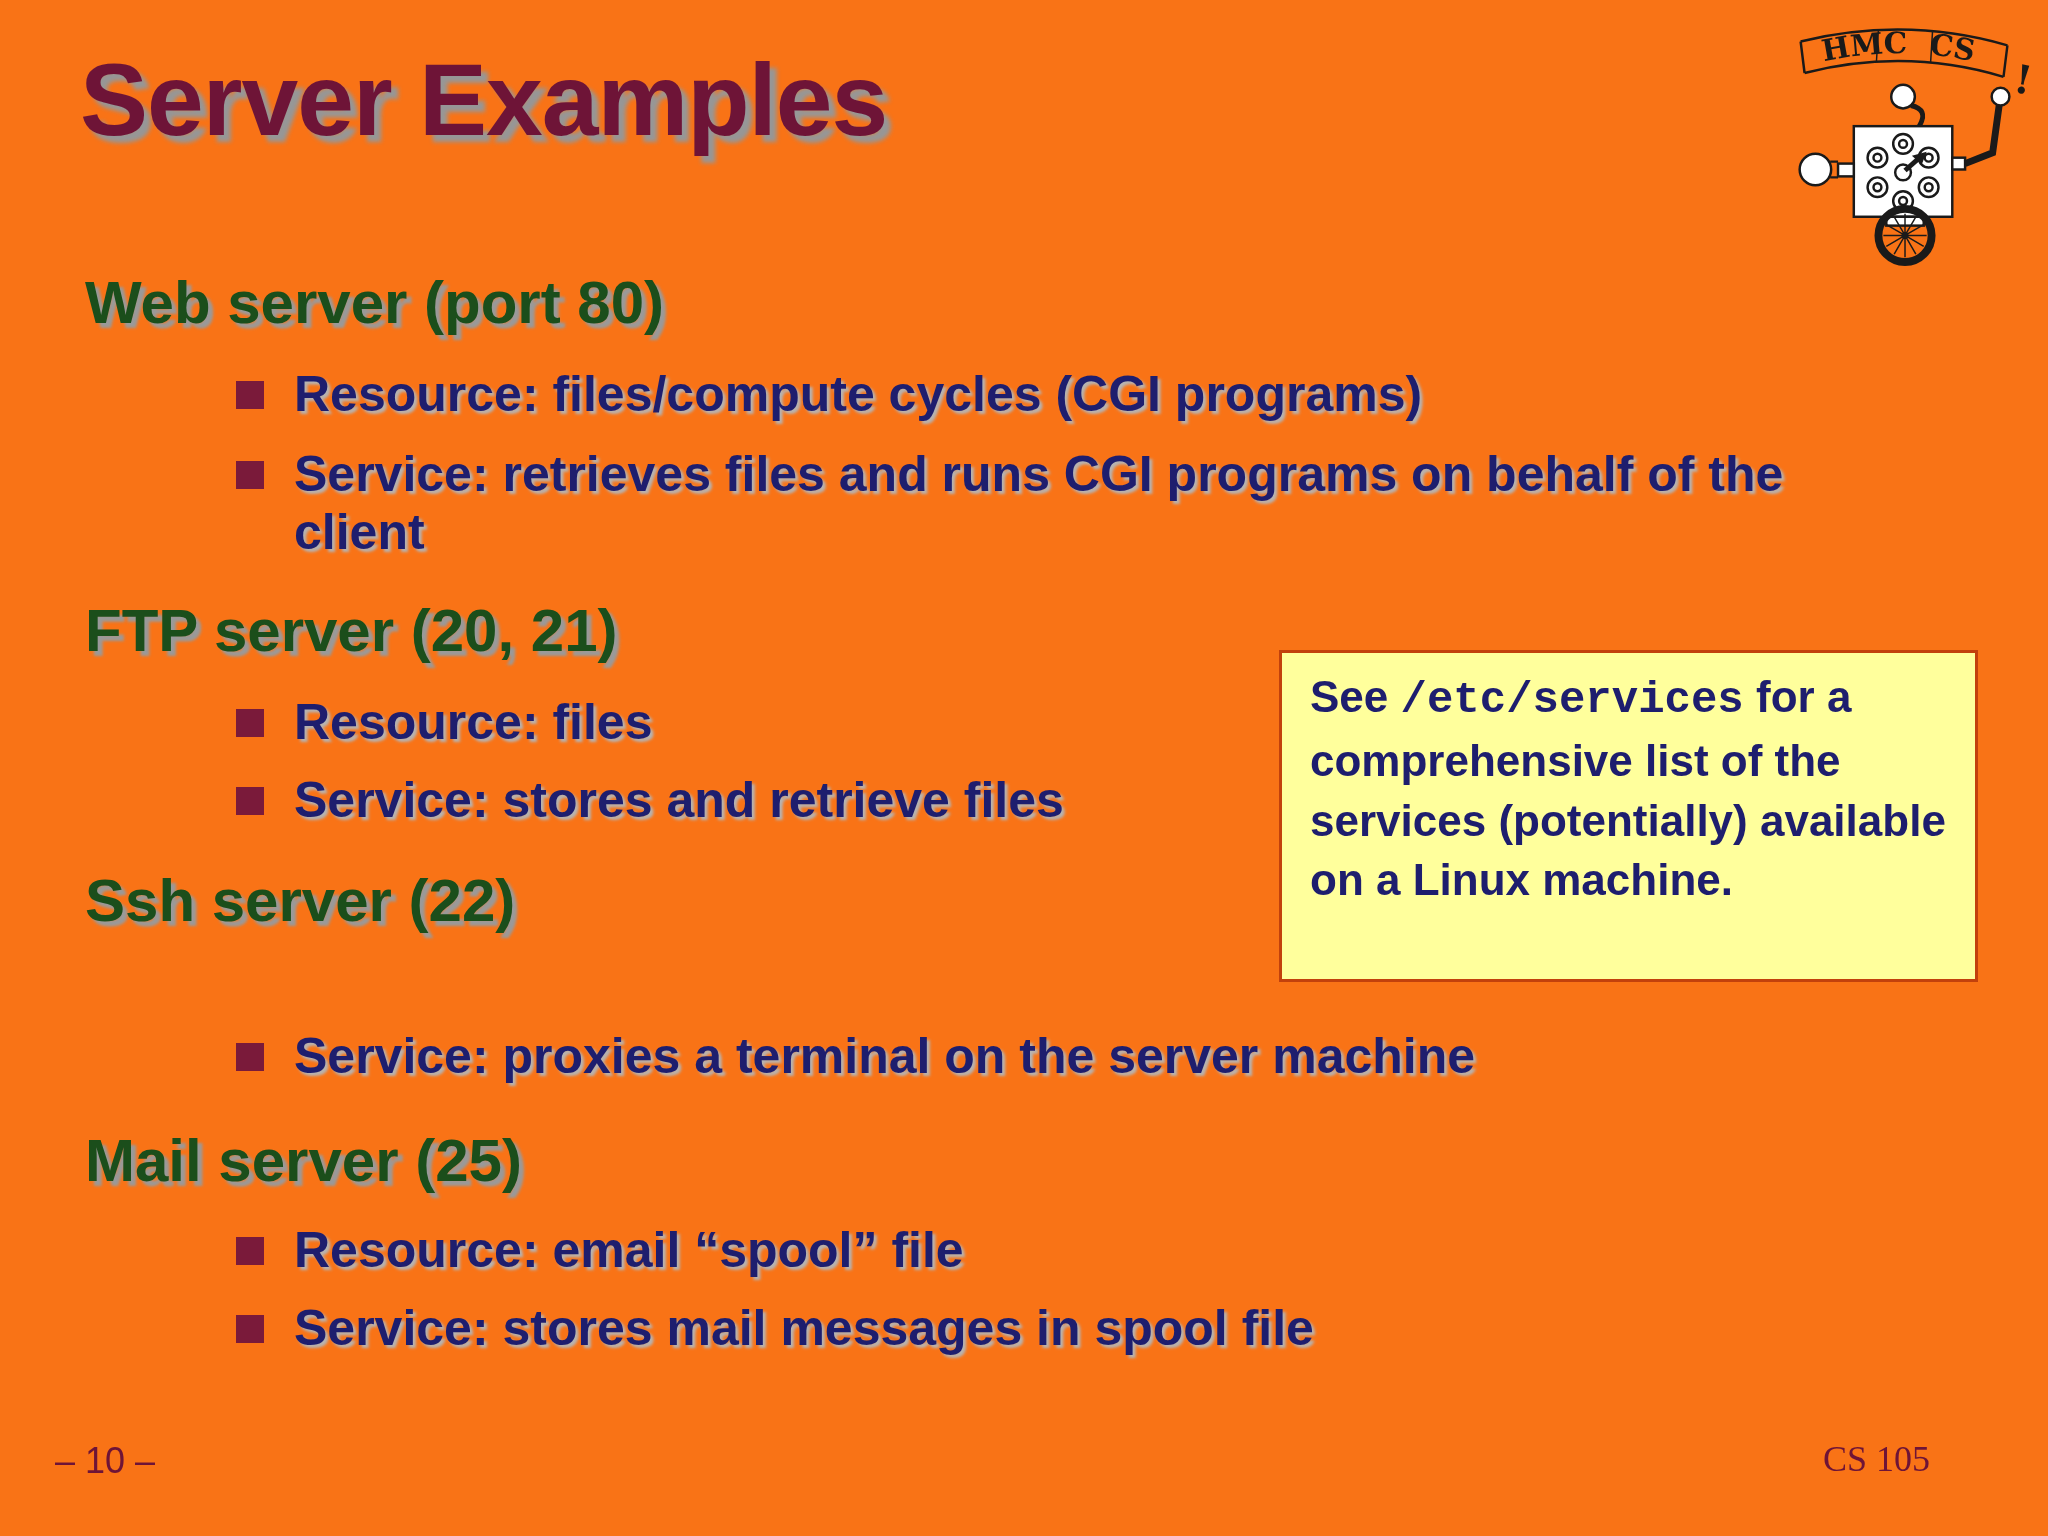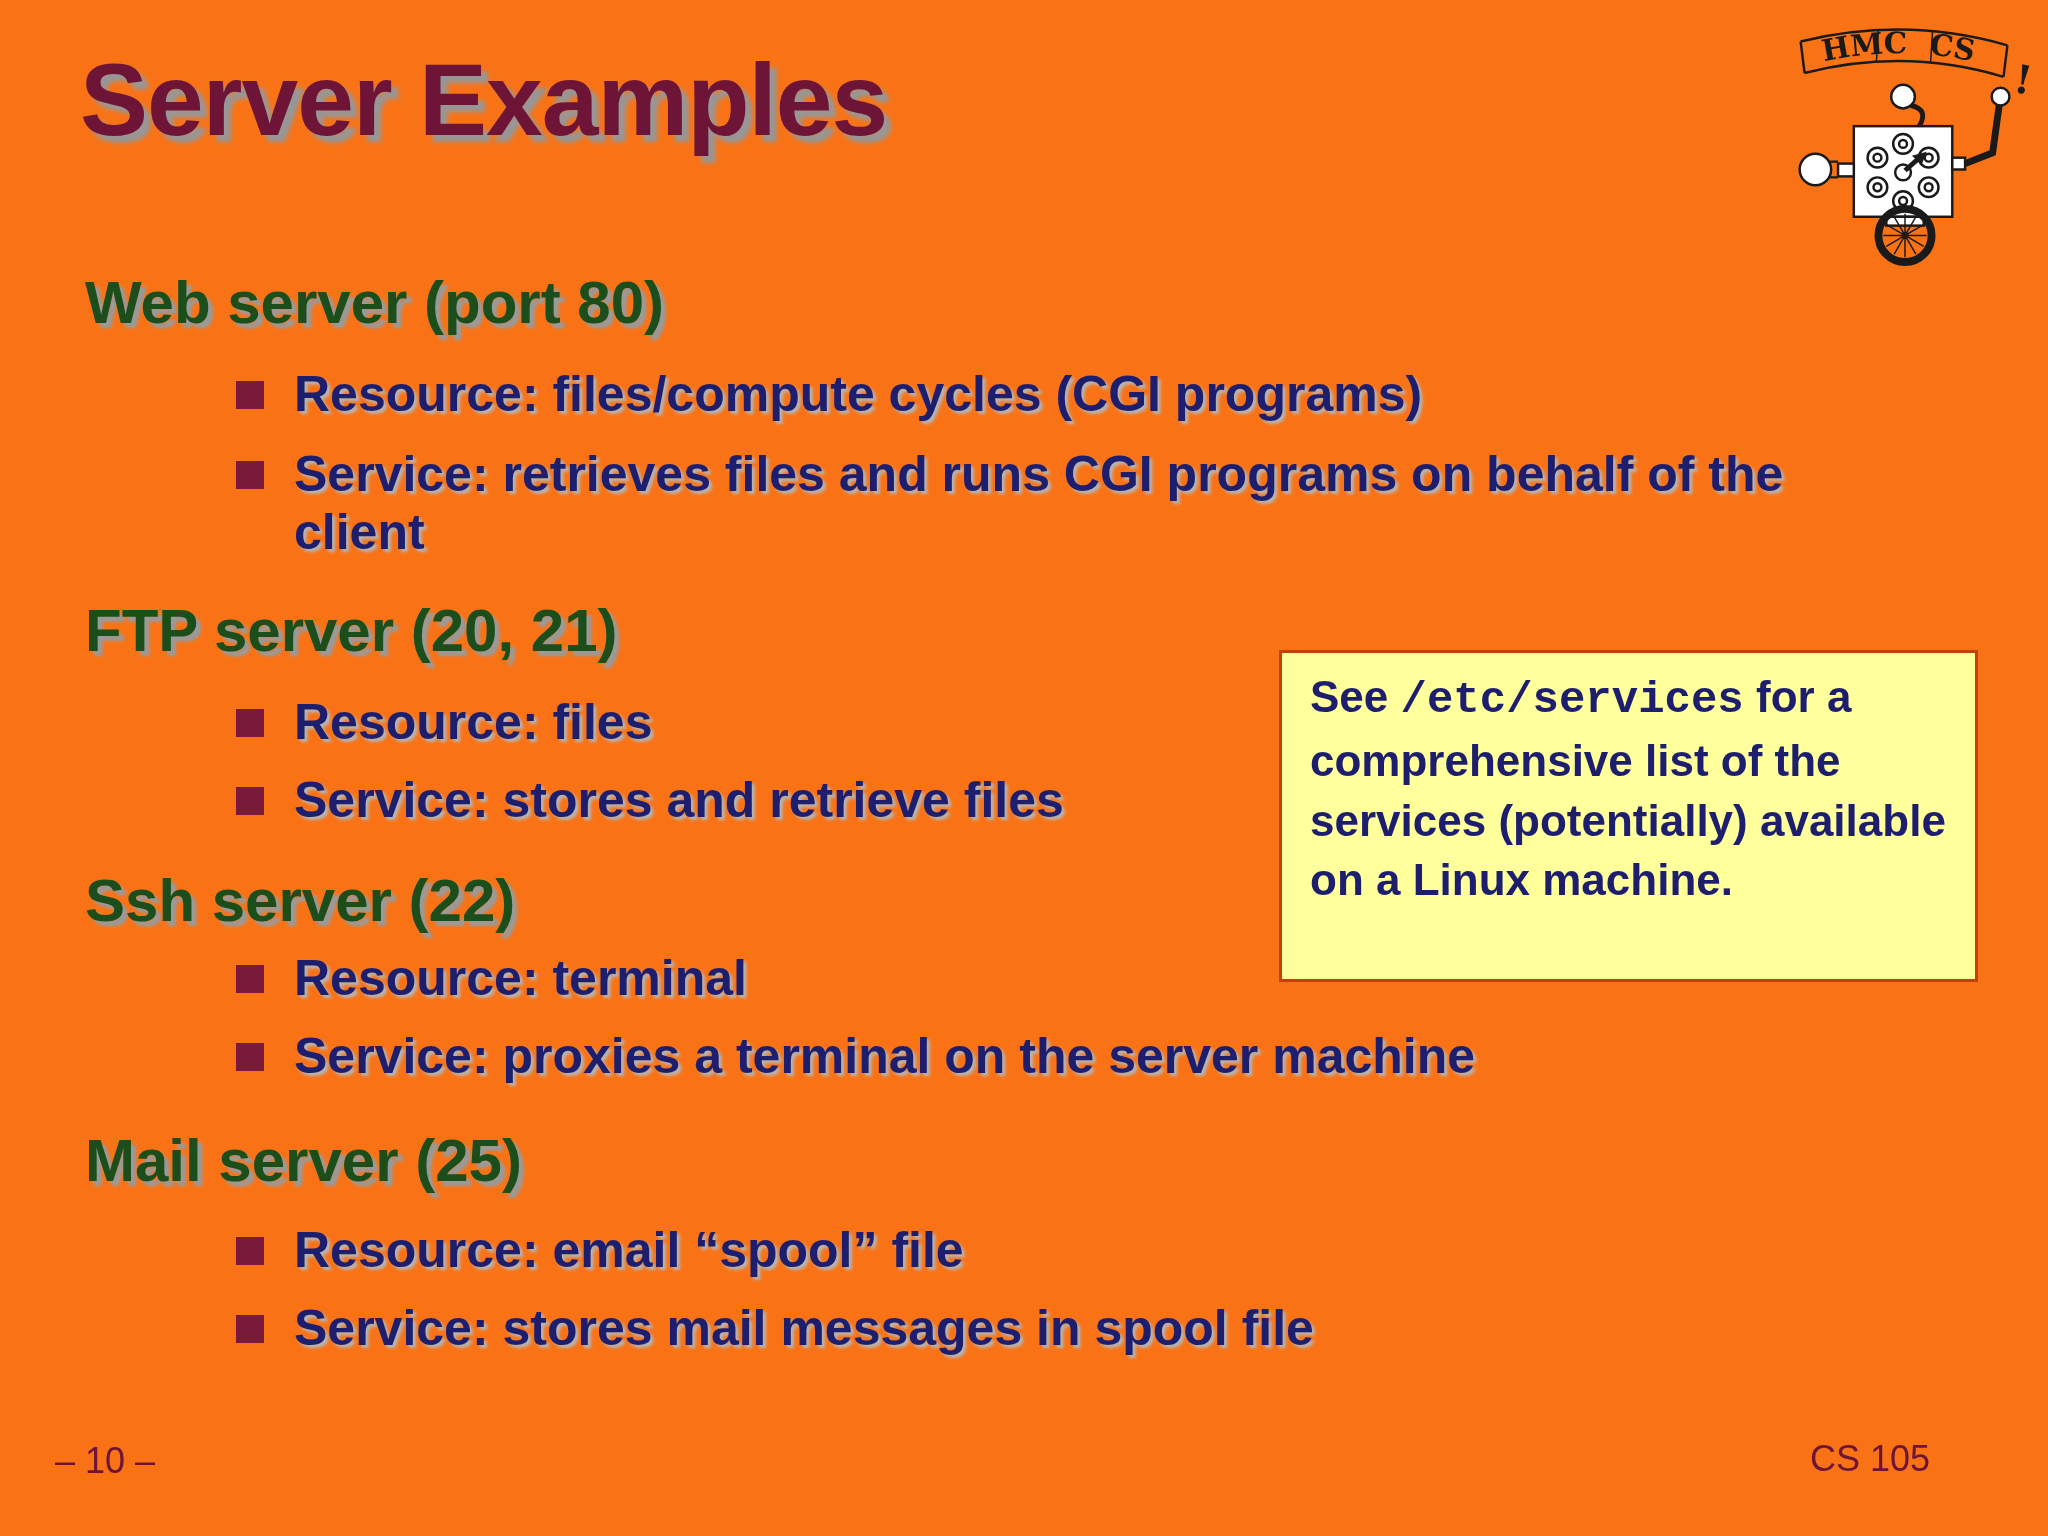--- a/index.html
+++ b/index.html
@@ -66,20 +66,21 @@
   .footer-page{
     position:absolute;left:55px;top:1440px;
     font-size:36px;color:#6E1437;
     white-space:nowrap;
   }
   .footer-course{
     position:absolute;left:1640px;top:1438px;
     width:290px;text-align:right;
     font-size:36px;color:#6E1437;
     white-space:nowrap;
+    font-family:Liberation Serif, serif;
   }
   
   .logo{
     position:absolute;right:18px;top:8px;
     width:248px;height:258px;
   }
   .logo svg{width:100%;height:100%;}
 </style>
 </head>
 <body>
@@ -166,24 +167,20 @@
   <div class="bullet" style="top:694px">
     <span class="sq"></span>
     <span class="bullet-text">Resource: files</span>
   </div>
   <div class="bullet" style="top:772px">
     <span class="sq"></span>
     <span class="bullet-text">Service: stores and retrieve files</span>
   </div>
 
   <div class="section-heading" style="top:866px">Ssh server (22)</div>
-  <div class="bullet" style="top:950px">
-    <span class="sq"></span>
-    <span class="bullet-text">Resource: terminal</span>
-  </div>
   <div class="bullet" style="top:1028px">
     <span class="sq"></span>
     <span class="bullet-text">Service: proxies a terminal on the server machine</span>
   </div>
 
   <div class="section-heading" style="top:1126px">Mail server (25)</div>
   <div class="bullet" style="top:1222px">
     <span class="sq"></span>
     <span class="bullet-text">Resource: email “spool” file</span>
   </div>

